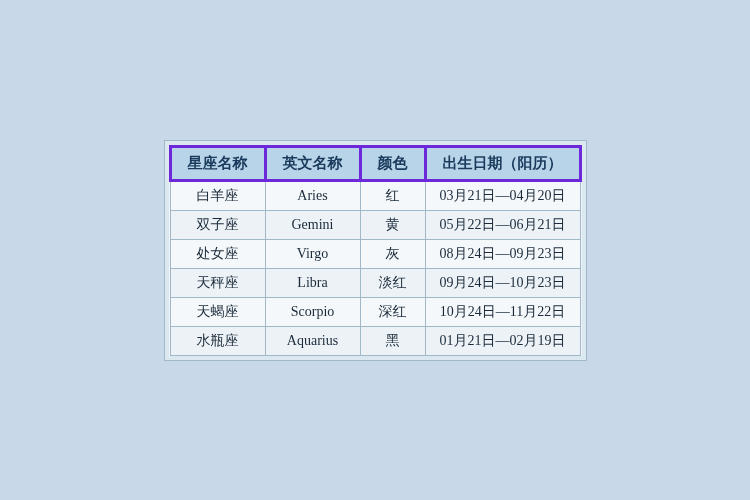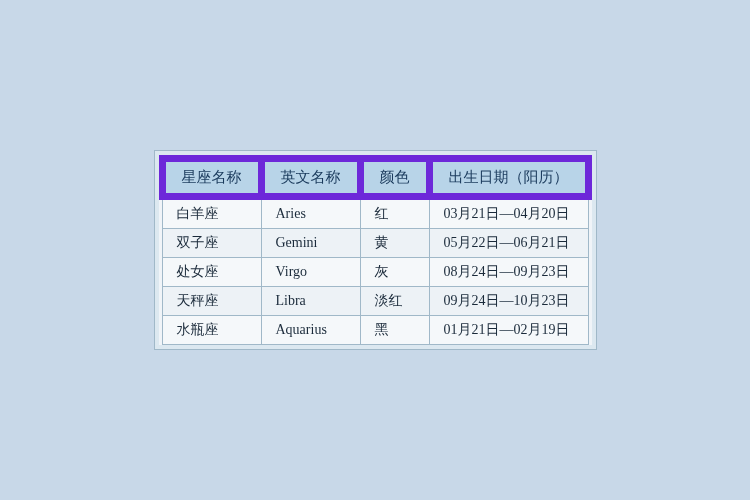--- a/index.html
+++ b/index.html
@@ -20,35 +20,35 @@
       padding: 4px;
     }
 
     table {
       border-collapse: collapse;
       background-color: #f0f4f8;
     }
 
     thead tr th {
       background-color: #b8d4e8;
-      border: 7px solid #6d28d9;
+      border: 3px solid #6d28d9;
       padding: 6px 16px;
       font-size: 15px;
-      font-weight: normal;
+      font-weight: bold;
       color: #1a3a5c;
       text-align: center;
       white-space: nowrap;
     }
 
     tbody tr td {
       border: 1px solid #a0b8c8;
       padding: 5px 14px;
       font-size: 14px;
       color: #1a2a3a;
-      text-align: left;
+      text-align: center;
       white-space: nowrap;
       background-color: #f5f8fa;
     }
 
     tbody tr:nth-child(even) td {
       background-color: #edf2f6;
     }
   </style>
 </head>
 <body>
@@ -82,20 +82,26 @@
           <td>灰</td>
           <td>08月24日—09月23日</td>
         </tr>
         <tr>
           <td>天秤座</td>
           <td>Libra</td>
           <td>淡红</td>
           <td>09月24日—10月23日</td>
         </tr>
         <tr>
+          <td>天蝎座</td>
+          <td>Scorpio</td>
+          <td>深红</td>
+          <td>10月24日—11月22日</td>
+        </tr>
+        <tr>
           <td>水瓶座</td>
           <td>Aquarius</td>
           <td>黑</td>
           <td>01月21日—02月19日</td>
         </tr>
       </tbody>
   </table>
 </div>
 
 </body></html>

